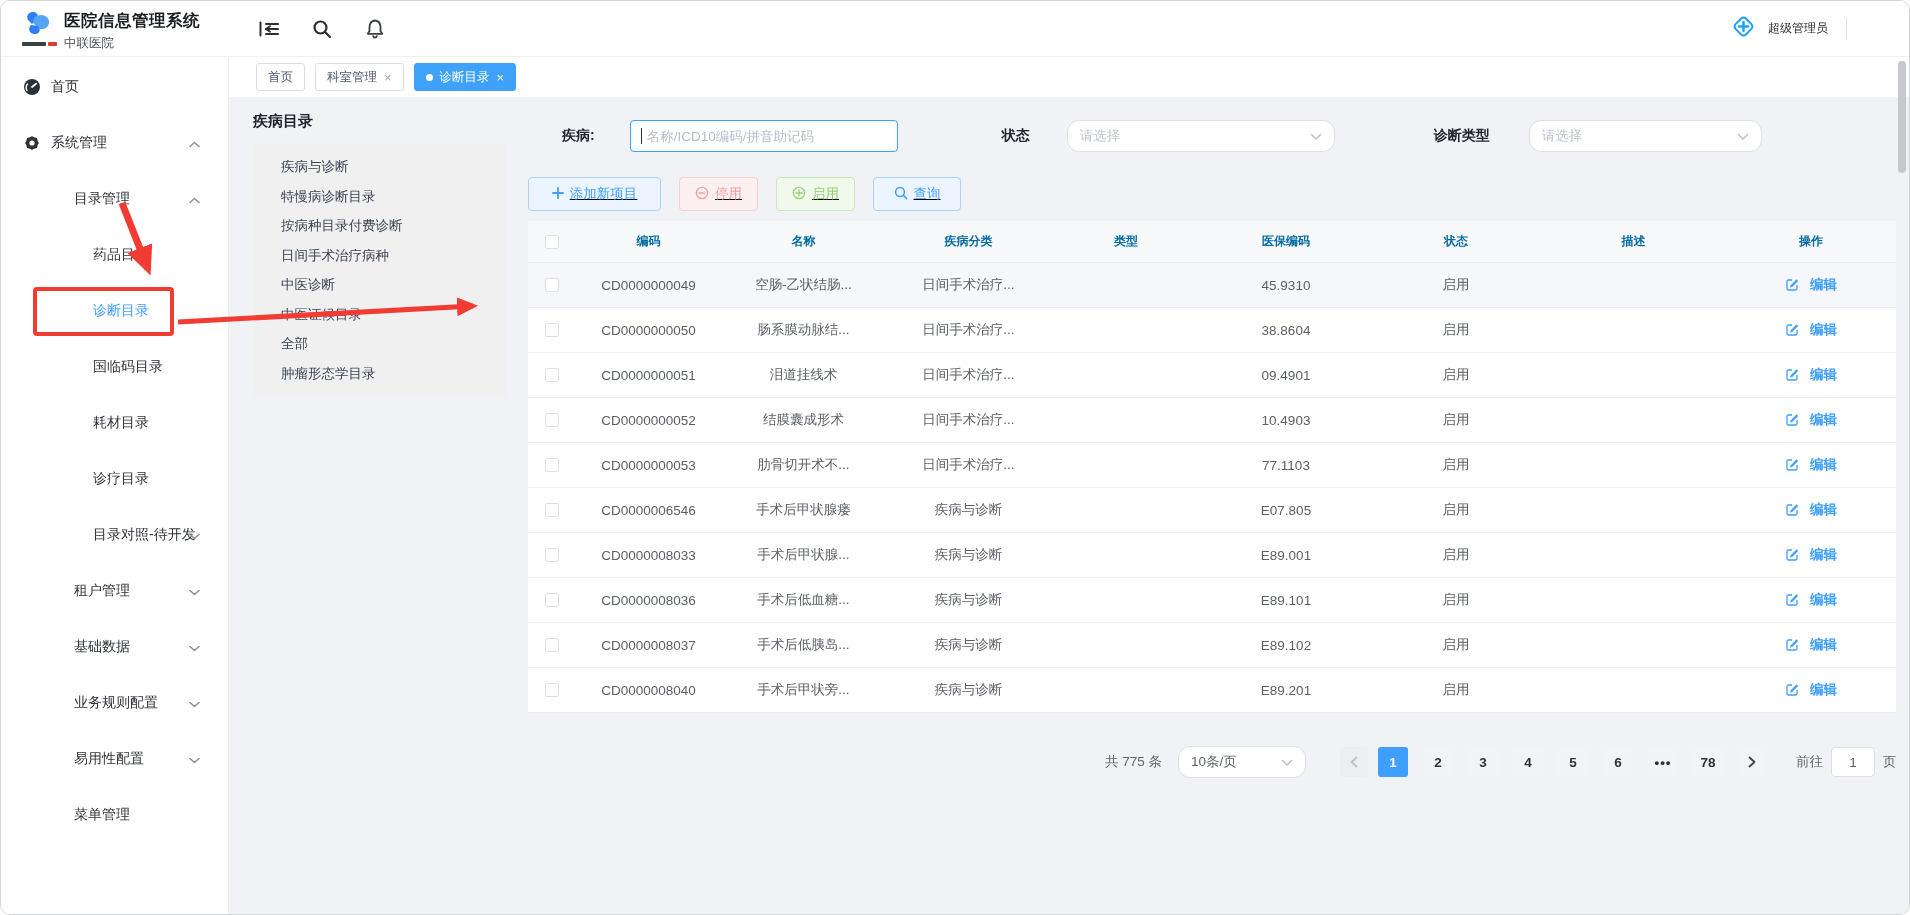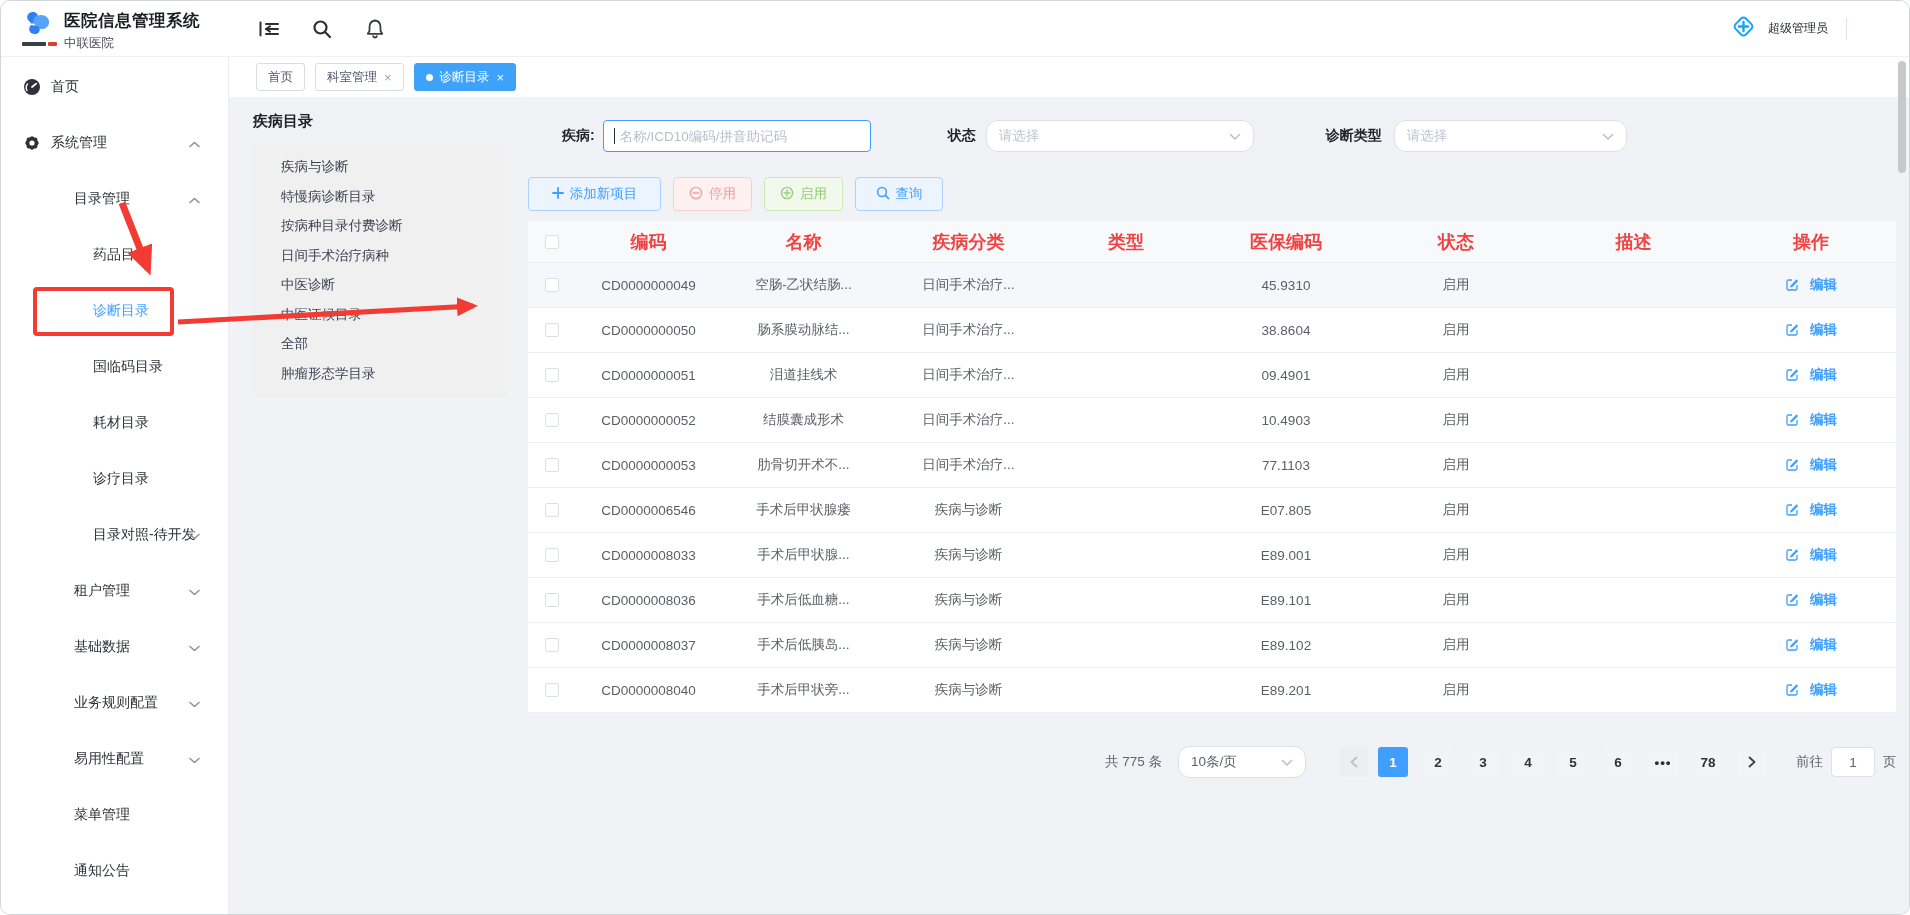--- a/index.html
+++ b/index.html
@@ -49,46 +49,46 @@
 
   
   .catalog { position:absolute; left:12px; top:0; width:285px; }
   .catalog-title { margin:15px 0 0 12px; font-size:15px; font-weight:700; color:#1d222b; }
   .catalog-list { margin:12px 0 0 12px; width:253px; background:#f0f0f1; padding:9px 0; }
   .cat-item { line-height:29.5px; padding-left:28px; font-size:13.5px; color:#3b4250; cursor:pointer; white-space:nowrap; }
 
   
   .main { margin-left:299px; width:1368px; }
 
-  .filter-row { display:flex; align-items:center; margin-top:23px; height:32px; }
+  .filter-row { display:flex; align-items:center; margin-top:23px; height:32px;gap:27px; }
   .f-label { font-size:14px; font-weight:700; color:#21252c; white-space:nowrap; }
   .lab-disease { margin-left:34px; }
   .input-wrap { position:relative; margin-left:8px; }
   .text-input { width:268px; height:32px; border:1px solid #409eff; border-radius:4px; padding:0 12px 0 16px; font-size:13.5px; color:#333; outline:none; background:#fff; font-family:inherit; }
   .text-input::placeholder { color:#b8bec9; }
   .caret { position:absolute; left:11px; top:8px; width:1.5px; height:16px; background:#2b2f36; animation:blink 1s step-end infinite; }
   @keyframes blink { 50% { opacity:0; } }
   .lab-status { margin-left:77px; }
   .lab-dtype { margin-left:72px; }
   .select { height:32px; border:1px solid #dcdfe6; border-radius:12px; background:#fff; display:flex; align-items:center; padding:0 12px; font-size:13.5px; color:#bfc4cd; margin-left:10px; cursor:pointer; }
   .sel-status { width:268px; }
   .sel-dtype { width:233px; margin-left:12px; }
   .select .sel-chev { margin-left:auto; }
 
-  .toolbar { display:flex; align-items:center; gap:12px; margin-top:25px; height:34px; }
+  .toolbar { display:flex; align-items:center; gap:18px; margin-top:25px; height:34px;text-decoration:underline; }
   .btn { height:34px; border-radius:4px; display:flex; align-items:center; justify-content:center; gap:6px; font-size:13.5px; cursor:pointer; border:1px solid transparent; }
   .btn-add   { width:133px; background:#ecf5ff; border-color:#a9d3fd; color:#409eff; }
   .btn-stop  { width:79px;  background:#fdf0f0; border-color:#f7cfcf; color:#f29c9c; }
   .btn-start { width:79px;  background:#f0f9eb; border-color:#cbe9b8; color:#93cf74; }
   .btn-query { width:88px;  background:#ecf5ff; border-color:#a9d3fd; color:#409eff; }
 
   
   .table-card { margin-top:10px; background:#fff; }
   .trow, .thead { display:flex; align-items:center; }
-  .thead { height:42px; background:#f8f9fb; border-bottom:1px solid #e9ecf1; font-weight:700; color:#ef4444; font-size:18px;justify-content:flex-end; }
+  .thead { height:42px; background:#f8f9fb; border-bottom:1px solid #e9ecf1; font-weight:700; color:#0369a1; font-size:12px;justify-content:flex-end; }
   .trow { height:45px; border-bottom:1px solid #ebeef5; font-size:13.5px; color:#5a5f66; background:#fff; }
   .trow.hover { background:#f5f7fa; }
   .c { text-align:center; overflow:hidden; white-space:nowrap; }
   .c-check { width:48px; display:flex; justify-content:center; }
   .c-code { width:145px; } .c-name { width:165px; } .c-cat { width:165px; }
   .c-type { width:150px; } .c-ins { width:170px; } .c-status { width:170px; }
   .c-desc { width:185px; } .c-op { width:170px; }
   .checkbox { width:14px; height:14px; border:1px solid #dcdfe6; border-radius:2px; background:#fff; display:inline-block; cursor:pointer; }
   .edit-link { display:inline-flex; align-items:center; gap:11px; color:#3e9ffc; font-weight:600; cursor:pointer; text-decoration:none; }
 
@@ -300,25 +300,20 @@
           </svg>
         </span>
       </div>
 
       <div class="side-item lvl1">
 
         <span class="s-label">菜单管理</span>
 
       </div>
 
-      <div class="side-item lvl1">
-
-        <span class="s-label">通知公告</span>
-
-      </div>
     </div>
 
   <div class="tabbar">
 
       <div class="tab">
 
         <span class="tab-label">首页</span>
 
       </div>
 

